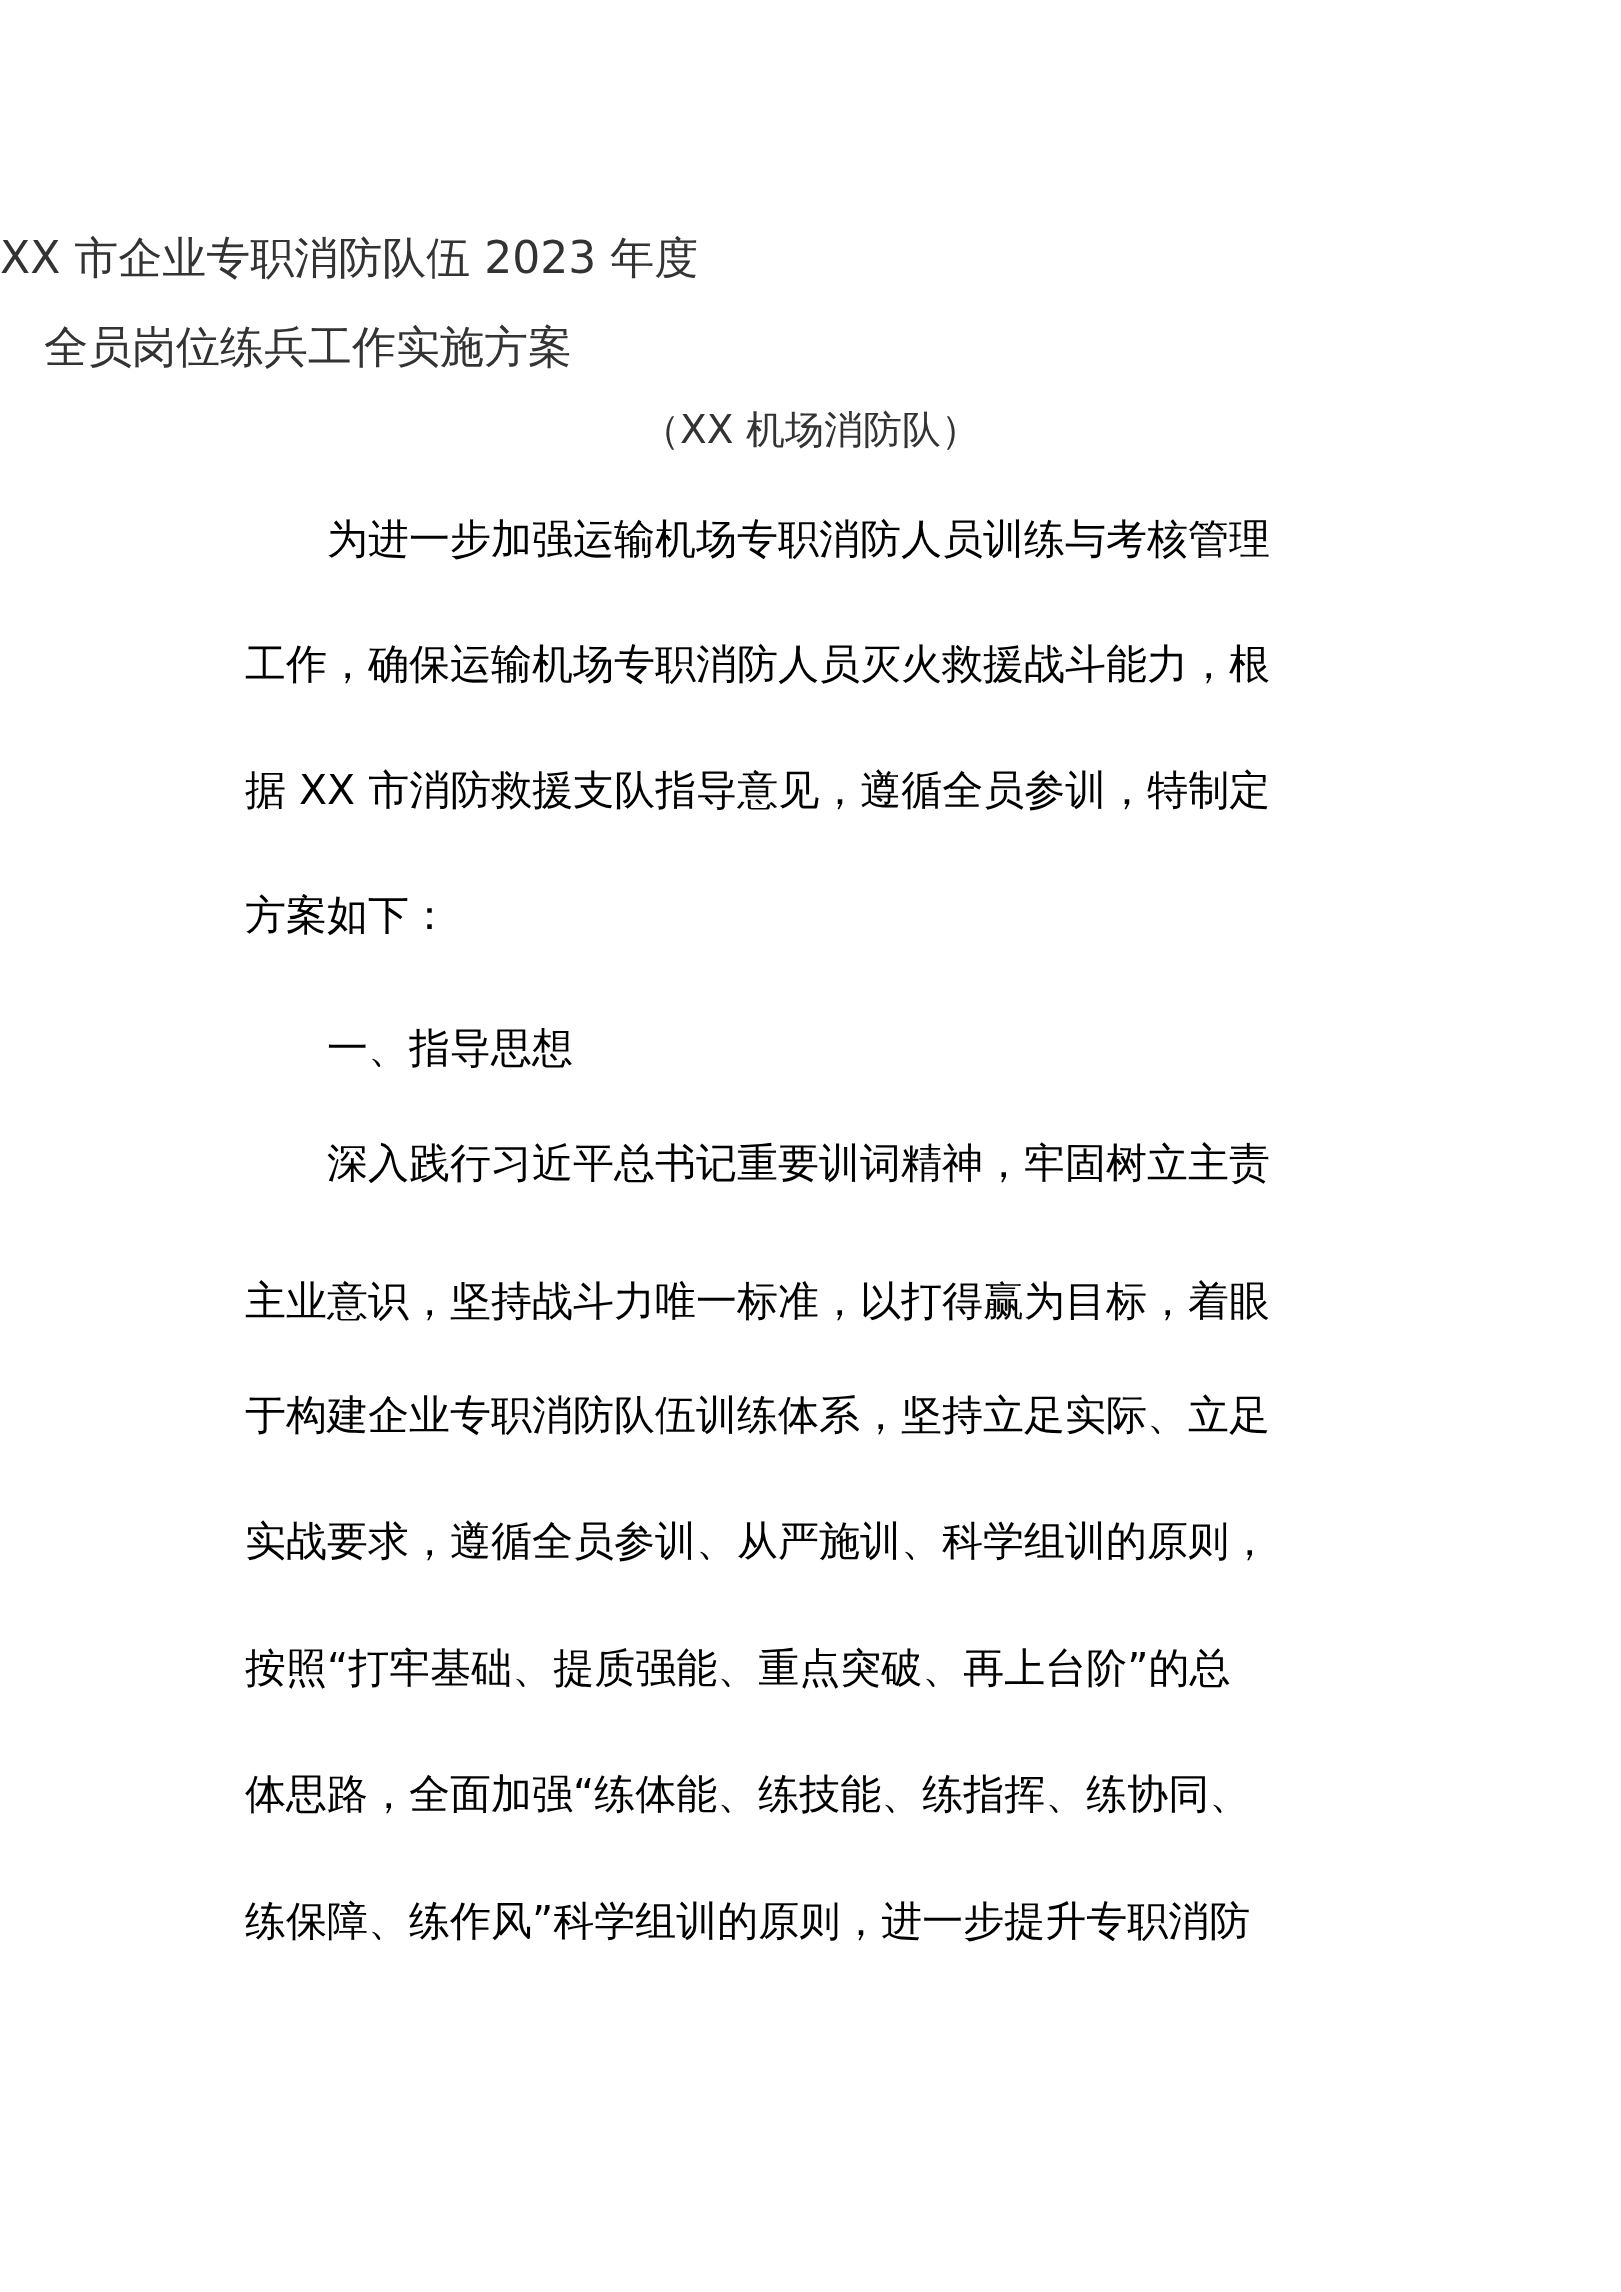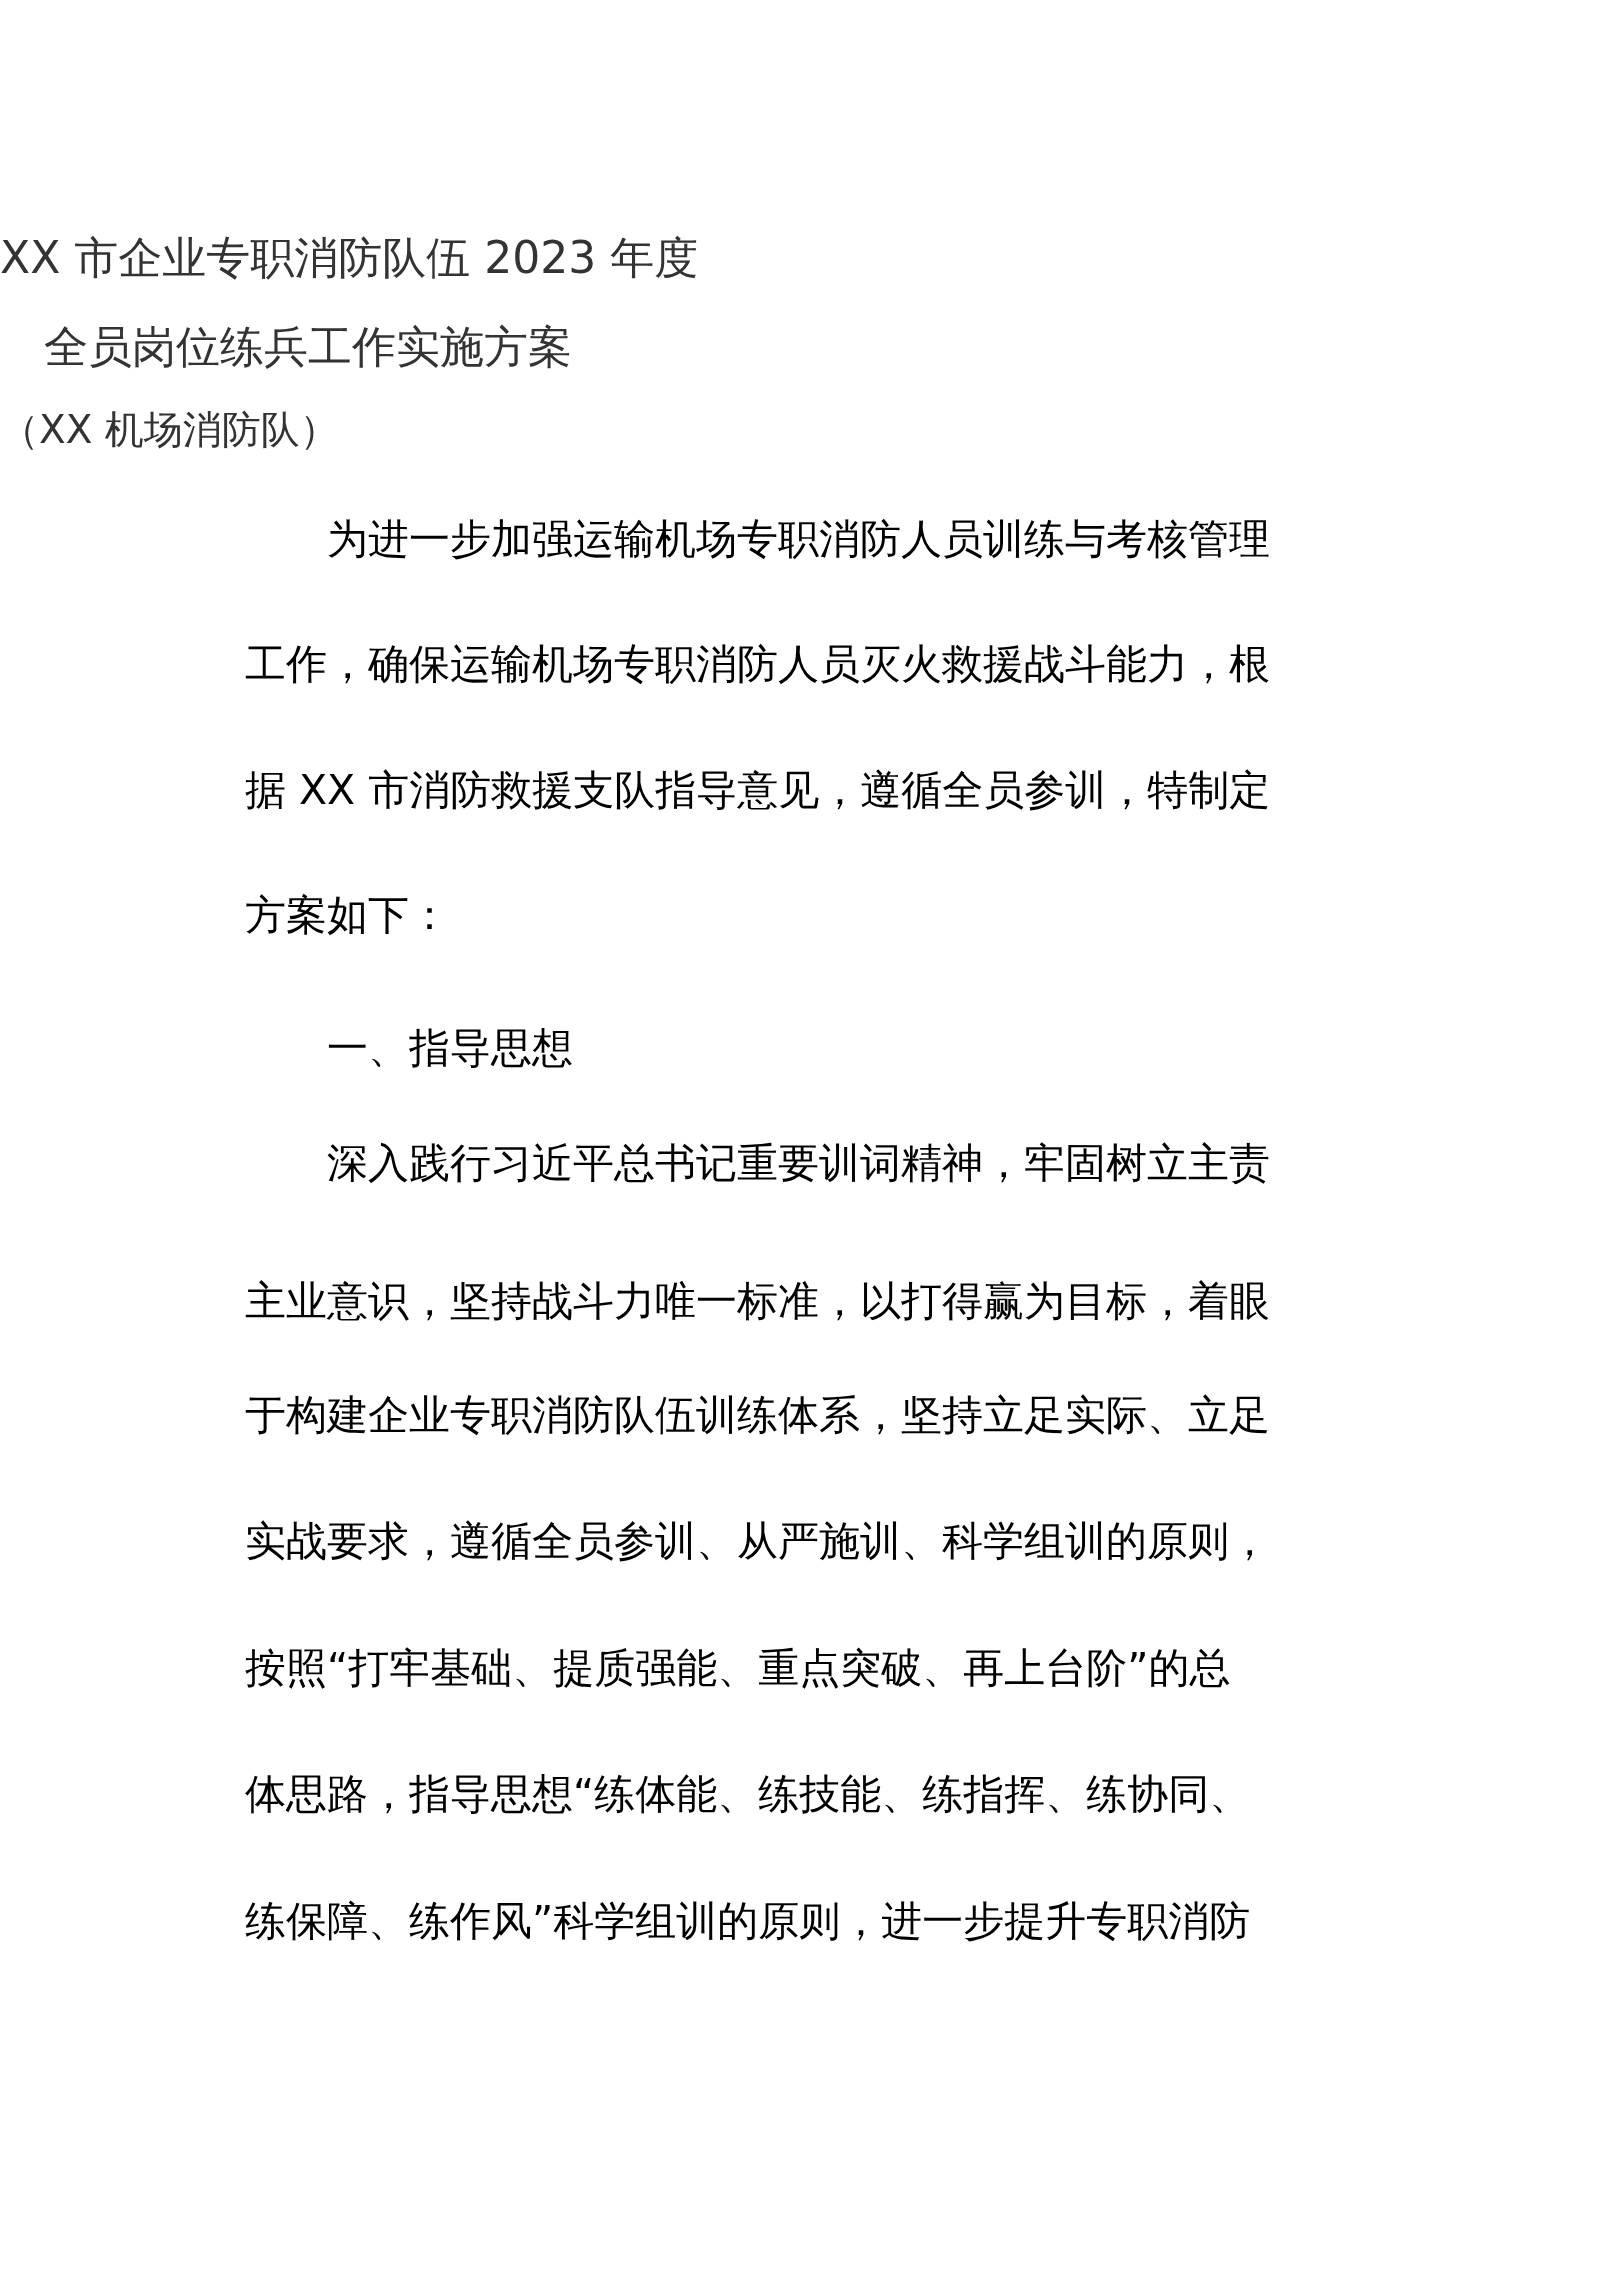--- a/index.html
+++ b/index.html
@@ -31,20 +31,21 @@
       letter-spacing: 0px;
       white-space: nowrap;
     }
     .title-1 { top: 223px; }
     .title-2 { top: 312px; }
     .subtitle {
       position: absolute;
       left: 0;
       width: 1621px;
       top: 402px;
+      text-align: center;
       font-size: 39px;
       line-height: 55px;
       color: #333333;
       white-space: nowrap;
     }
     .body-text {
       position: absolute;
       left: 245px;
       width: 1137px;
       color: #000000;
@@ -77,18 +78,18 @@
   <div class="body-text" style="top:1019px;">
     <div class="line indent" style="top:0px;">一、指导思想</div>
   </div>
 
   <div class="body-text" style="top:1134px;">
     <div class="line indent" style="top:0px;">深入践行习近平总书记重要训词精神，牢固树立主责</div>
     <div class="line" style="top:138px;">主业意识，坚持战斗力唯一标准，以打得赢为目标，着眼</div>
     <div class="line" style="top:252px;">于构建企业专职消防队伍训练体系，坚持立足实际、立足</div>
     <div class="line" style="top:378px;">实战要求，遵循全员参训、从严施训、科学组训的原则，</div>
     <div class="line" style="top:505px;">按照“打牢基础、提质强能、重点突破、再上台阶”的总</div>
-    <div class="line" style="top:631px;">体思路，指导思想“练体能、练技能、练指挥、练协同、</div>
+    <div class="line" style="top:631px;">体思路，全面加强“练体能、练技能、练指挥、练协同、</div>
     <div class="line" style="top:758px;">练保障、练作风”科学组训的原则，进一步提升专职消防</div>
   </div>
 
 </div>
 
 
 </body></html>

